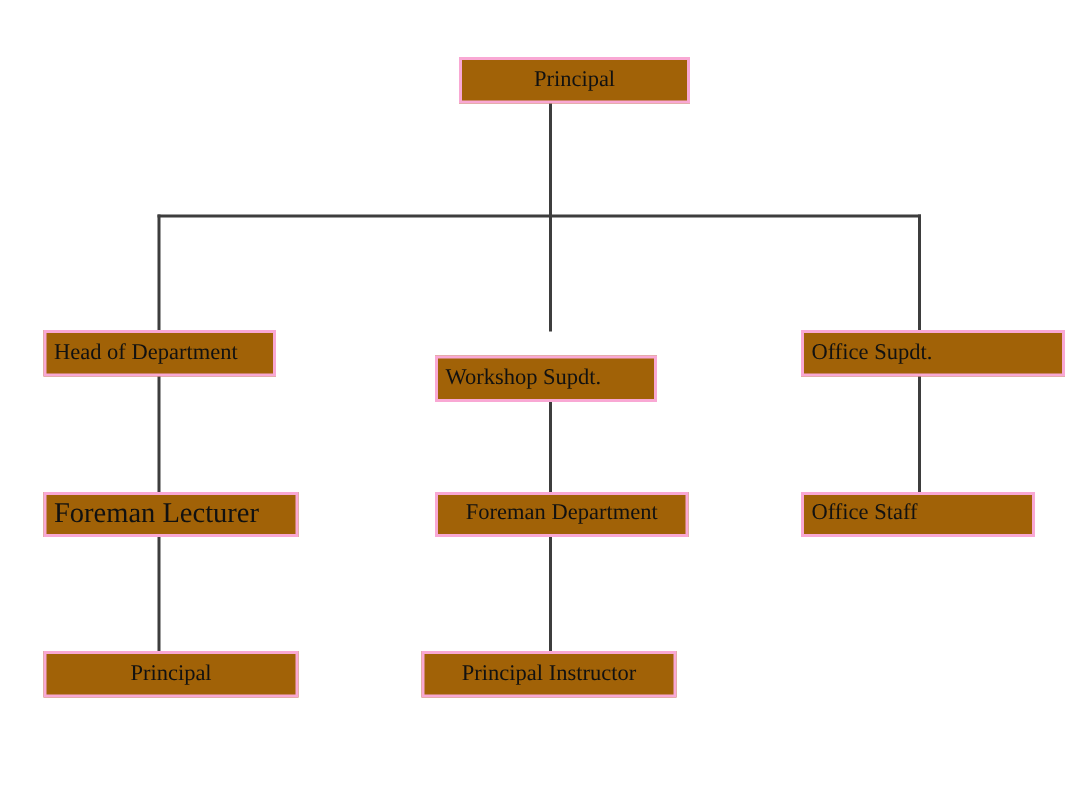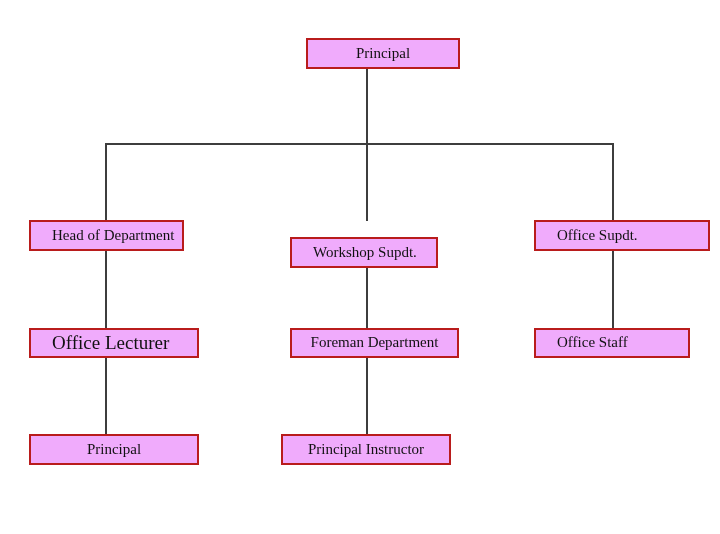--- a/index.html
+++ b/index.html
@@ -16,40 +16,40 @@
     position: relative;
     width: 720px;
     height: 534px;
     background: #ffffff;
     overflow: hidden;
   }
   
   .node {
     position: absolute;
     box-sizing: border-box;
-    background: #f0abfc;
-    border: 2px solid #b91c1c;
+    background: #a16207;
+    border: 2px solid #f9a8d4;
     display: flex;
     align-items: center;
     z-index: 3;
   }
   .node .node-label {
     display: block;
     width: 100%;
     line-height: 1.05;
     white-space: nowrap;
     font-size: 15px;
     color: #111111;
   }
   .node.align-center .node-label {
     text-align: center;
   }
   .node.align-left .node-label {
     text-align: left;
-    padding-left: 21px;
+    padding-left: 5px;
   }
   .node.big .node-label {
     font-size: 19px;
   }
   
   .conn {
     position: absolute;
     background: #3d3d3d;
     z-index: 1;
   }
@@ -88,21 +88,21 @@
 
   <div class="node align-left" style="left:290px; top:237px; width:148px; height:31px;">
     <span class="node-label">Workshop Supdt.</span>
   </div>
 
   <div class="node align-left" style="left:534px; top:220px; width:176px; height:31px;">
     <span class="node-label">Office Supdt.</span>
   </div>
 
   <div class="node align-left big" style="left:29px; top:328px; width:170px; height:30px;">
-    <span class="node-label">Office Lecturer</span>
+    <span class="node-label">Foreman Lecturer</span>
   </div>
 
   <div class="node align-center" style="left:290px; top:328px; width:169px; height:30px;">
     <span class="node-label">Foreman Department</span>
   </div>
 
   <div class="node align-left" style="left:534px; top:328px; width:156px; height:30px;justify-content:center;">
     <span class="node-label">Office Staff</span>
   </div>
 

